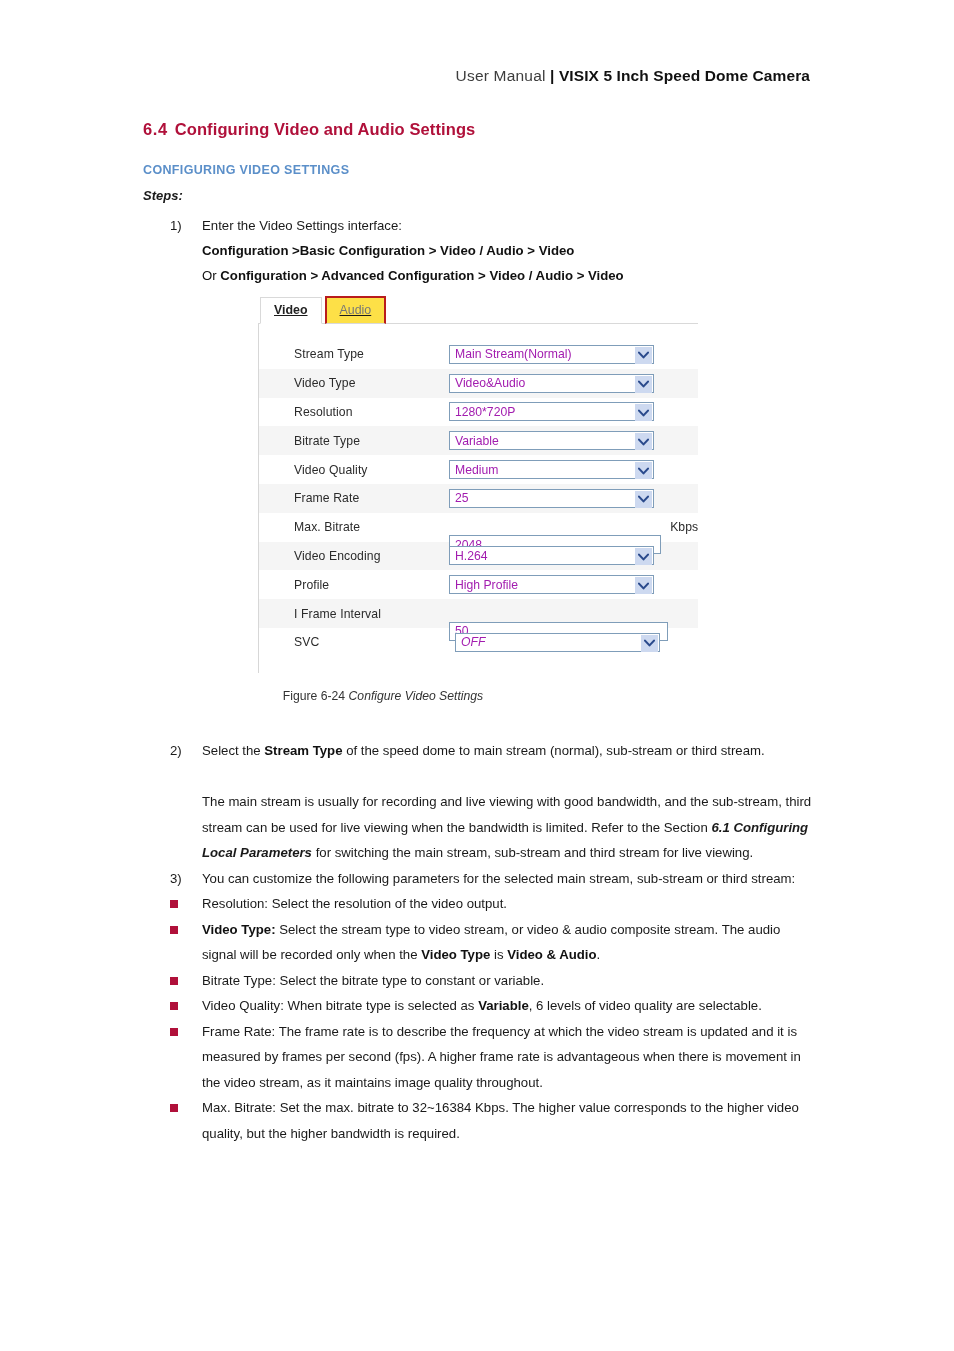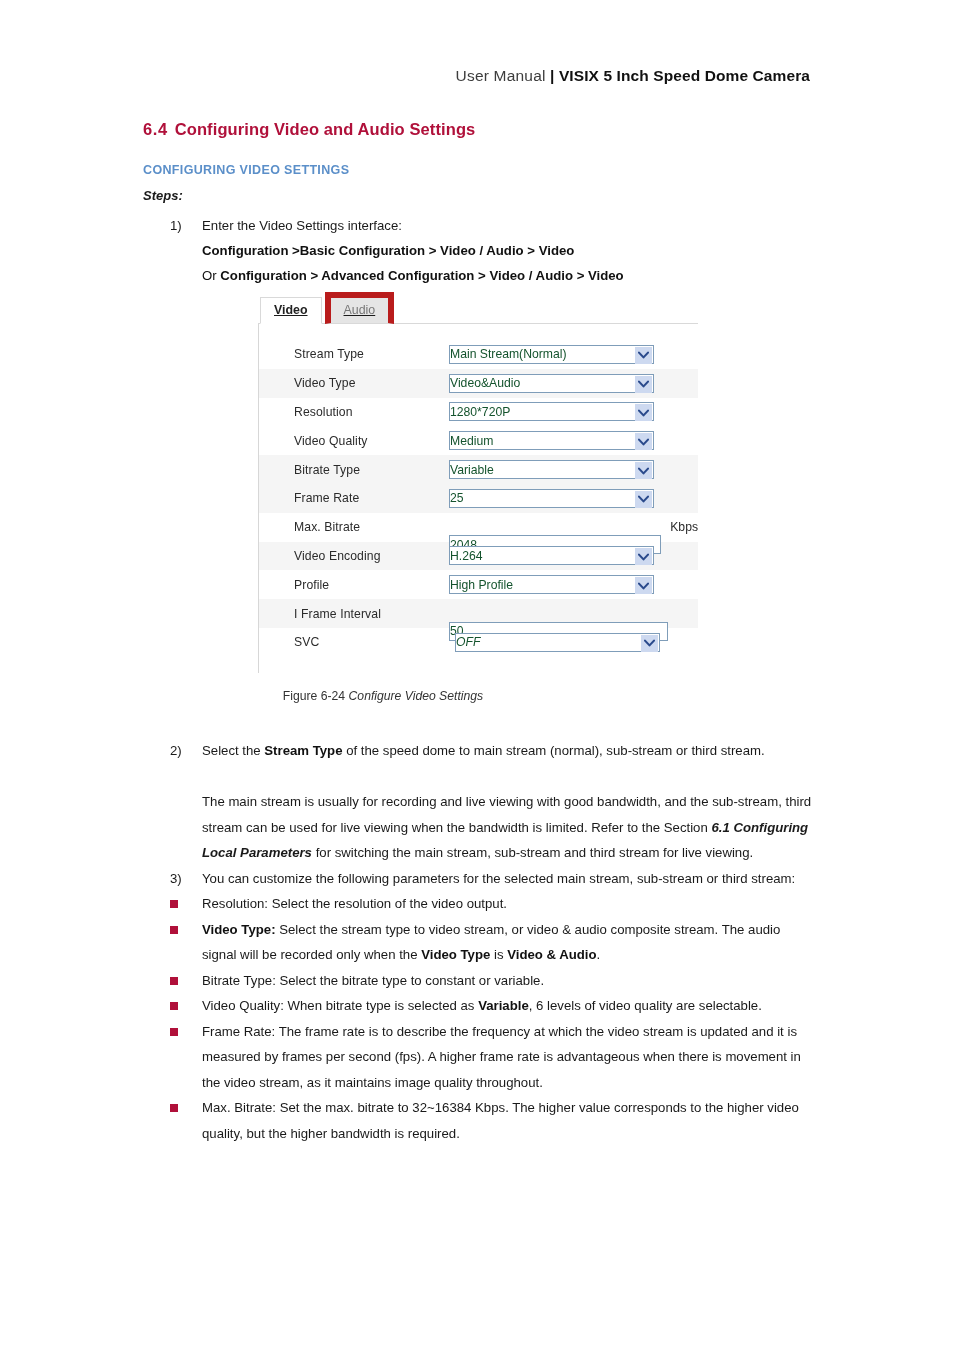--- a/index.html
+++ b/index.html
@@ -134,22 +134,22 @@
   .tab.active {
     color: #222222;
     font-weight: 700;
     background: #ffffff;
     border: 1px solid #d9d9d9;
     border-bottom: 1px solid #ffffff;
   }
   .tab.inactive {
     color: #777777;
     font-weight: 400;
-    background: #e5e5e5;
-    border: 6px solid #b91c1c;
+    background: #fde047;
+    border: 2px solid #b91c1c;
     border-bottom: 1px solid #d9d9d9;
     margin-left: 3px;
   }
   .panel-body {
     border-left: 1px solid #d7d7d7;
     padding-top: 16px;
     padding-bottom: 16px;
     background: #ffffff;
   }
   .form-row {
@@ -167,23 +167,24 @@
     color: #2b2b2b;
     letter-spacing: 0.1px;
   }
   .field {
     position: relative;
     height: 19px;
     box-sizing: border-box;
     background: #ffffff;
     border: 1px solid #7f9db9;
     font-size: 12.2px;
-    color: #14532d;
+    color: #a21caf;
     display: flex;
     align-items: center;
+    padding-left: 5px;
   }
   .field.select { width: 205px; padding-right: 22px; }
   .field.text   { width: 219px; margin-top: 35px; }
   .field .chev {
     position: absolute;
     right: 1px;
     top: 1px;
     width: 17px;
     height: 17px;
     background: #cdd9f0;
@@ -318,35 +319,35 @@
           <div class="row-label">Resolution</div>
           <div class="field select">
             <span>1280*720P</span>
             <span class="chev">
               <svg width="11" height="8" viewBox="0 0 11 8">
                 <path d="M1 1.6 L5.5 6.4 L10 1.6" fill="none" stroke="#2a4a8c" stroke-width="2.1" stroke-linecap="round" stroke-linejoin="round"></path>
               </svg>
             </span>
           </div>
         </div>
-        <div class="form-row">
-          <div class="row-label">Video Quality</div>
-          <div class="field select">
-            <span>Medium</span>
-            <span class="chev">
-              <svg width="11" height="8" viewBox="0 0 11 8">
-                <path d="M1 1.6 L5.5 6.4 L10 1.6" fill="none" stroke="#2a4a8c" stroke-width="2.1" stroke-linecap="round" stroke-linejoin="round"></path>
-              </svg>
-            </span>
-          </div>
-        </div>
         <div class="form-row striped">
           <div class="row-label">Bitrate Type</div>
           <div class="field select">
             <span>Variable</span>
+            <span class="chev">
+              <svg width="11" height="8" viewBox="0 0 11 8">
+                <path d="M1 1.6 L5.5 6.4 L10 1.6" fill="none" stroke="#2a4a8c" stroke-width="2.1" stroke-linecap="round" stroke-linejoin="round"></path>
+              </svg>
+            </span>
+          </div>
+        </div>
+        <div class="form-row">
+          <div class="row-label">Video Quality</div>
+          <div class="field select">
+            <span>Medium</span>
             <span class="chev">
               <svg width="11" height="8" viewBox="0 0 11 8">
                 <path d="M1 1.6 L5.5 6.4 L10 1.6" fill="none" stroke="#2a4a8c" stroke-width="2.1" stroke-linecap="round" stroke-linejoin="round"></path>
               </svg>
             </span>
           </div>
         </div>
         <div class="form-row striped">
           <div class="row-label">Frame Rate</div>
           <div class="field select">

